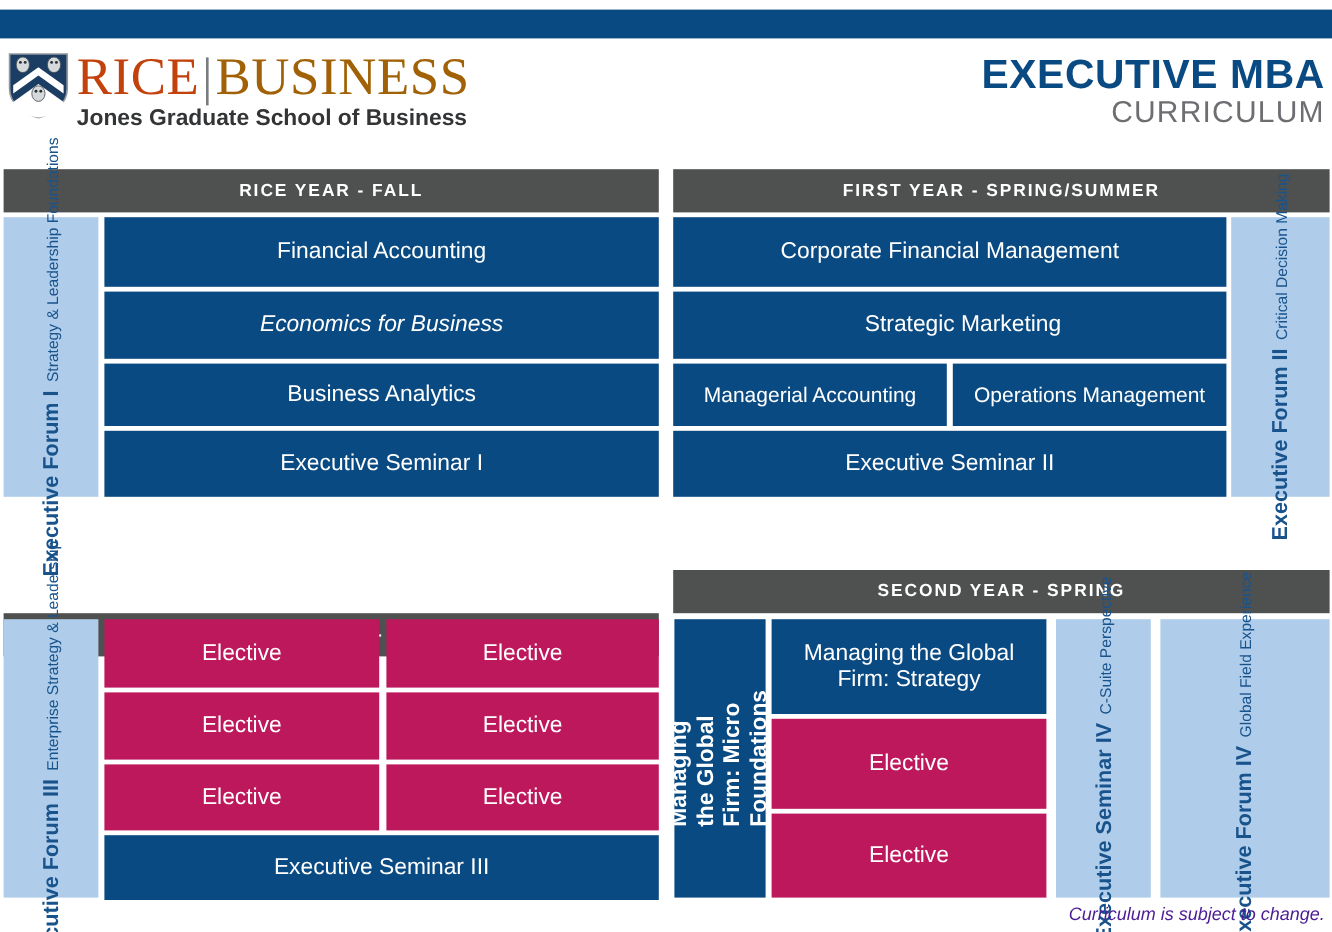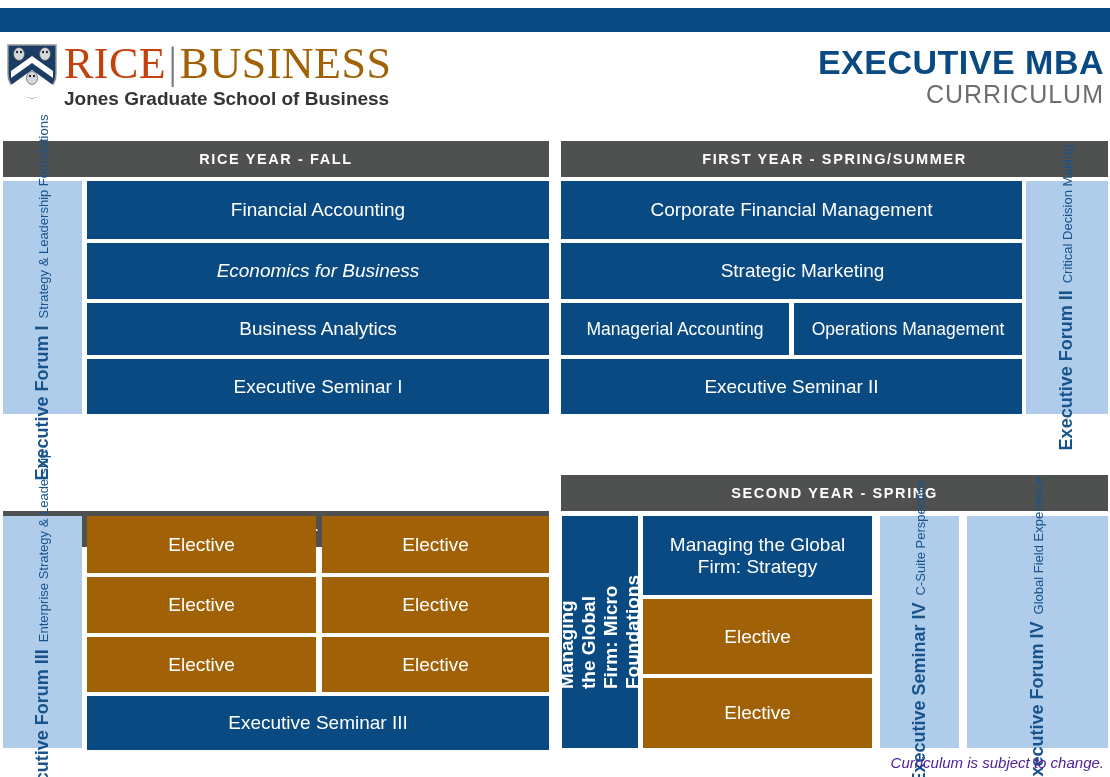--- a/index.html
+++ b/index.html
@@ -92,21 +92,21 @@
     align-items: center;
     justify-content: center;
     text-align: center;
     color: #ffffff;
     font-size: 19px;
     line-height: 22px;
     box-sizing: border-box;
     padding: 2px 6px;
   }
   .box.navy  { background: #0a4a82; }
-  .box.green { background: #a16207; }
+  .box.green { background: #be185d; }
   .box.small { font-size: 17.5px; }
 
   
   .vcol {
     position: absolute;
     background: #afcdea;
     box-sizing: border-box;
     display: flex;
     align-items: center;
     justify-content: center;

